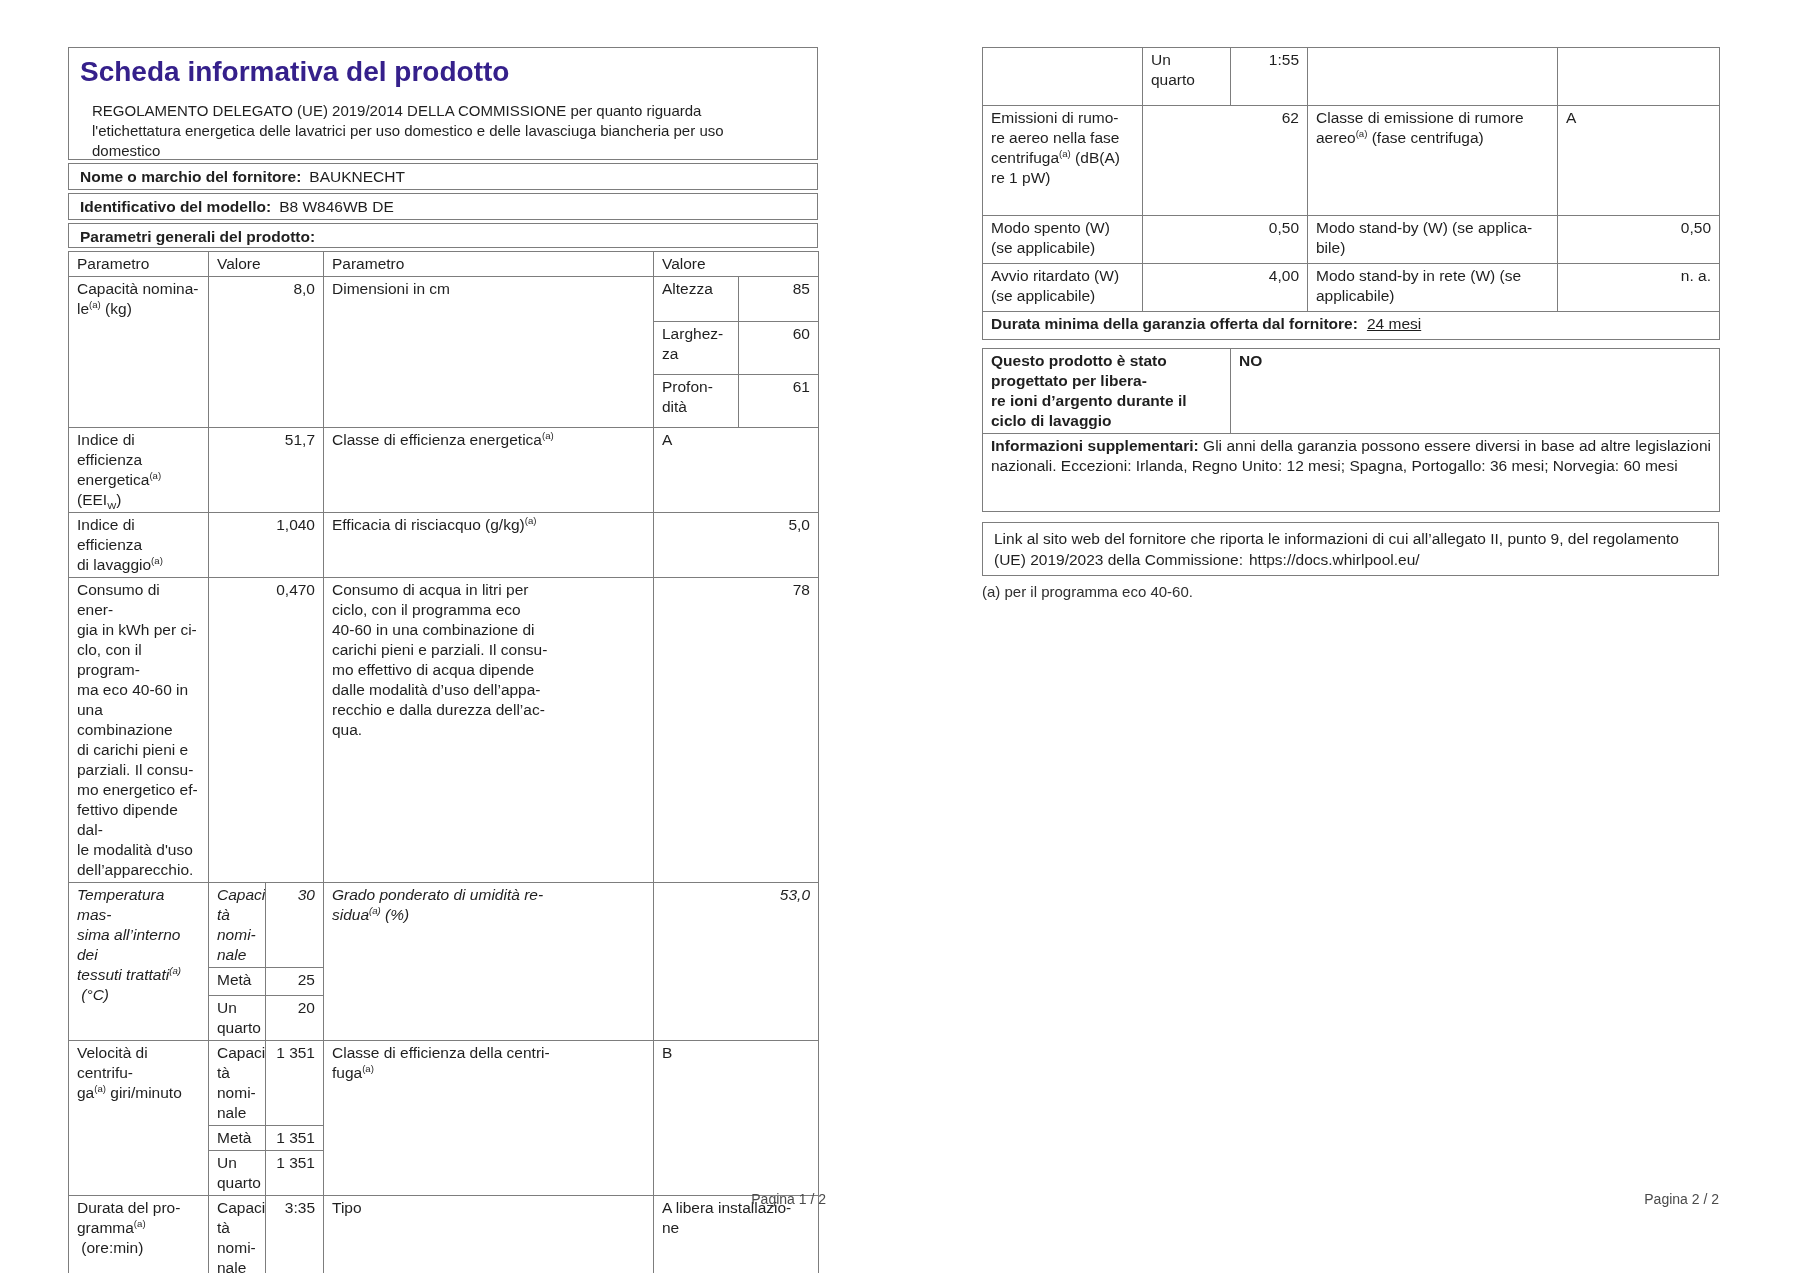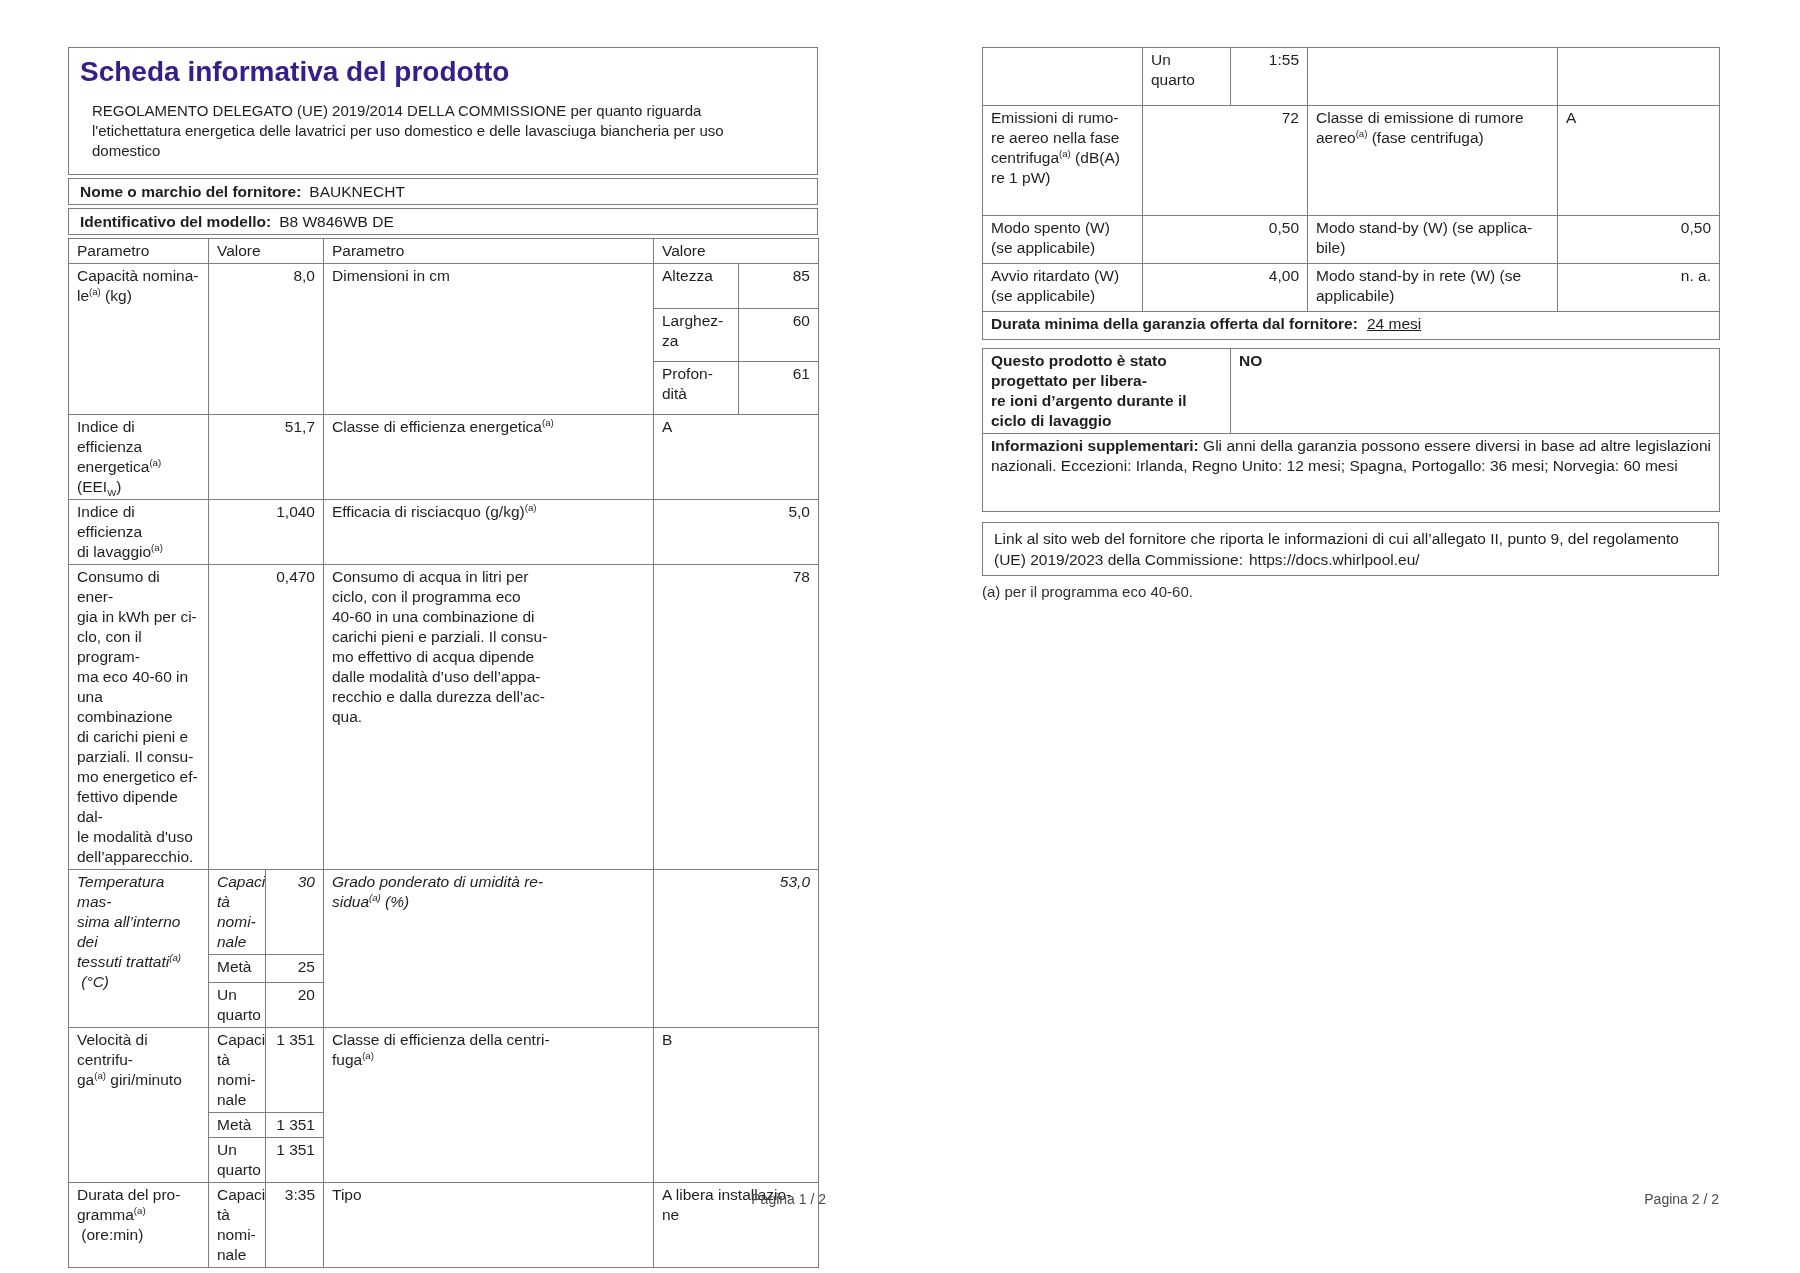--- a/index.html
+++ b/index.html
@@ -2,21 +2,21 @@
 <html><head>
 <meta charset="utf-8">
 <style>
   html,body{margin:0;padding:0;}
   body{width:1800px;height:1273px;background:#ffffff;overflow:hidden;position:relative;
        font-family:"Liberation Sans","DejaVu Sans",sans-serif;color:#1f1f1f;}
   .page{position:absolute;top:47px;}
   .page1{left:68px;width:750px;}
   .page2{left:982px;width:737px;}
   .box{border:1px solid #7d7d7d;box-sizing:border-box;background:#fff;}
-  .header-box{height:128px;padding:7px 11px;margin-bottom:3px;}
+  .header-box{height:113px;padding:7px 11px;margin-bottom:3px;}
   .header-box h1{margin:0 0 8px 0;font-size:28px;line-height:34px;font-weight:bold;color:#35208b;}
   .regulation{margin:12px;font-size:15px;line-height:20px;}
   .field{height:27px;padding:3px 11px;margin-bottom:3px;font-size:15.5px;line-height:19px;white-space:nowrap;overflow:hidden;}
   .params-hd{height:25px;padding:3px 11px;margin-bottom:3px;font-size:15.5px;line-height:19px;}
   .b{font-weight:bold;}
   .v{margin-left:8px;}
   .pre{white-space:pre-wrap;}
   .just{text-align:justify;}
   table.ptable{border-collapse:collapse;table-layout:fixed;width:100%;}
   table.ptable td{border:1px solid #7d7d7d;vertical-align:top;padding:2px 8px;
@@ -56,20 +56,23 @@
 
   <div class="box field">
     <span class="b">Nome o marchio del fornitore:</span><span class="v">BAUKNECHT</span>
   </div>
 
 
   <div class="box field">
     <span class="b">Identificativo del modello:</span><span class="v">B8 W846WB DE</span>
   </div>
 
+  <div class="box params-hd">
+    <span class="b">Parametri generali del prodotto:</span>
+  </div>
 
   <table class="ptable">
     <colgroup>
         <col style="width:140px">
         <col style="width:57px">
         <col style="width:58px">
         <col style="width:330px">
         <col style="width:85px">
         <col style="width:80px">
       </colgroup>
@@ -211,21 +214,21 @@
 quarto</td>
       <td class="val">1:55</td>
       <td class="nt"></td>
       <td class="nt"></td>
     </tr>
     <tr class="h110">
       <td class="pre">Emissioni di rumo-
 re aereo nella fase
 centrifuga<sup>(a)</sup> (dB(A)
 re 1 pW)</td>
-      <td class="val" colspan="2">72</td>
+      <td class="val" colspan="2">62</td>
       <td class="pre">Classe di emissione di rumore
 aereo<sup>(a)</sup> (fase centrifuga)</td>
       <td class="cls">A</td>
     </tr>
     <tr class="h48">
       <td class="pre">Modo spento (W)
 (se applicabile)</td>
       <td class="val" colspan="2">0,50</td>
       <td class="pre">Modo stand-by (W) (se applica-
 bile)</td>

